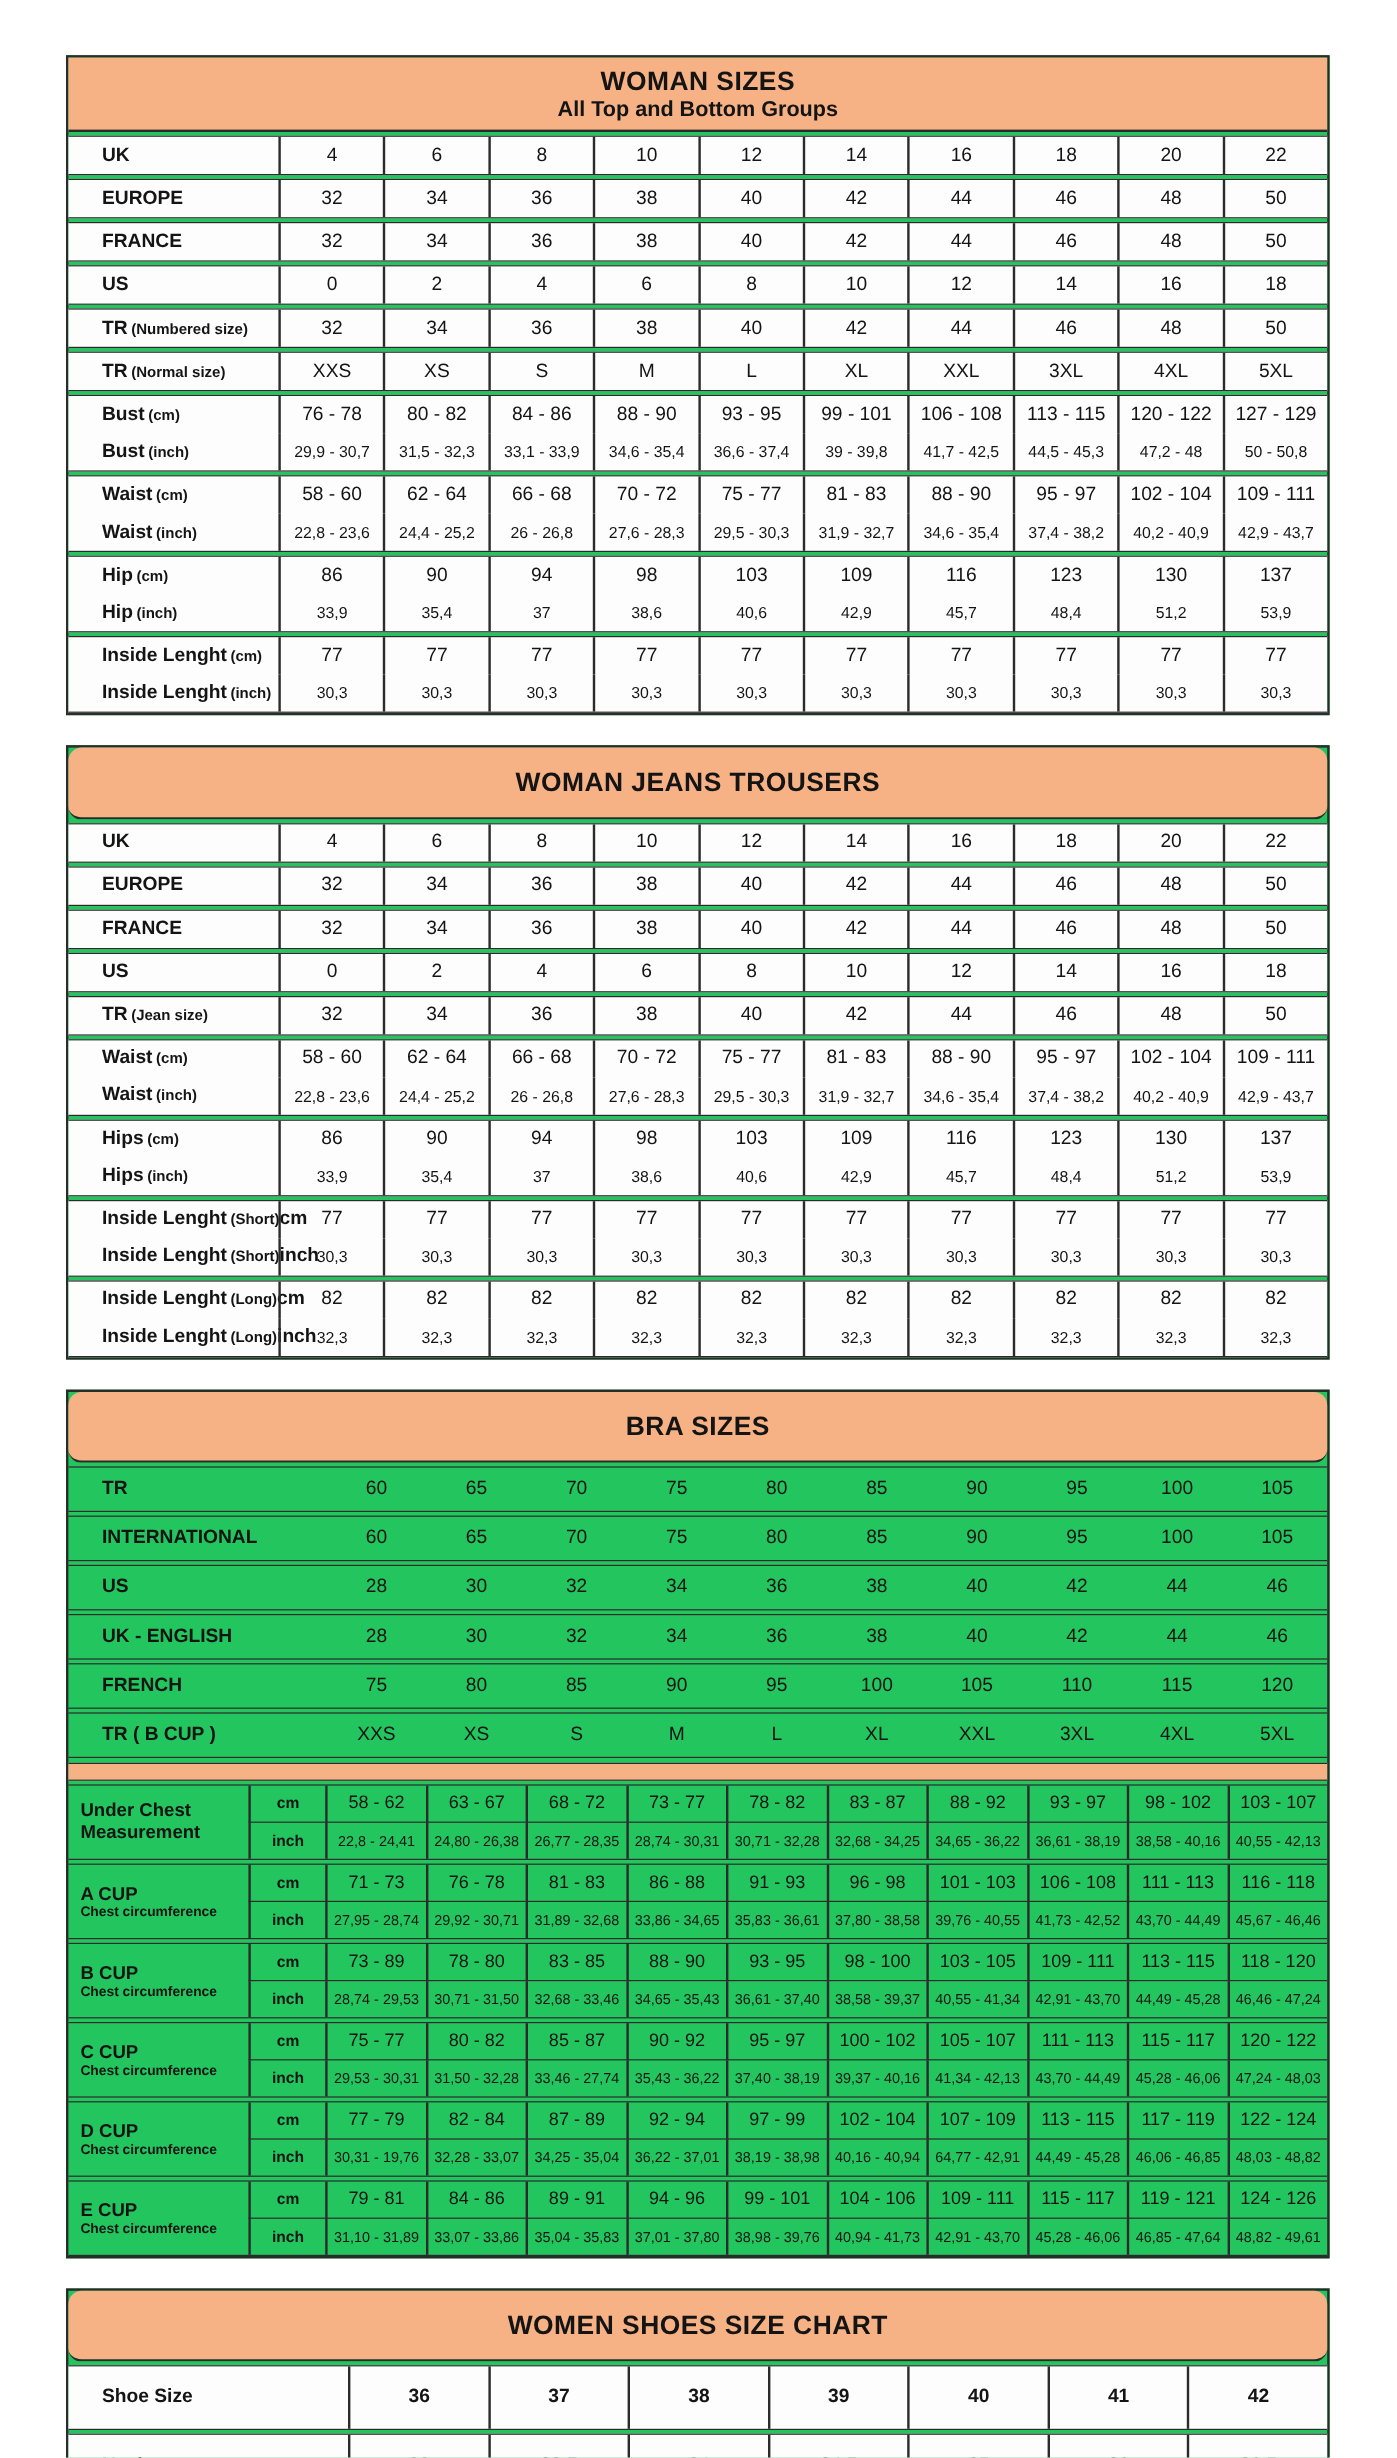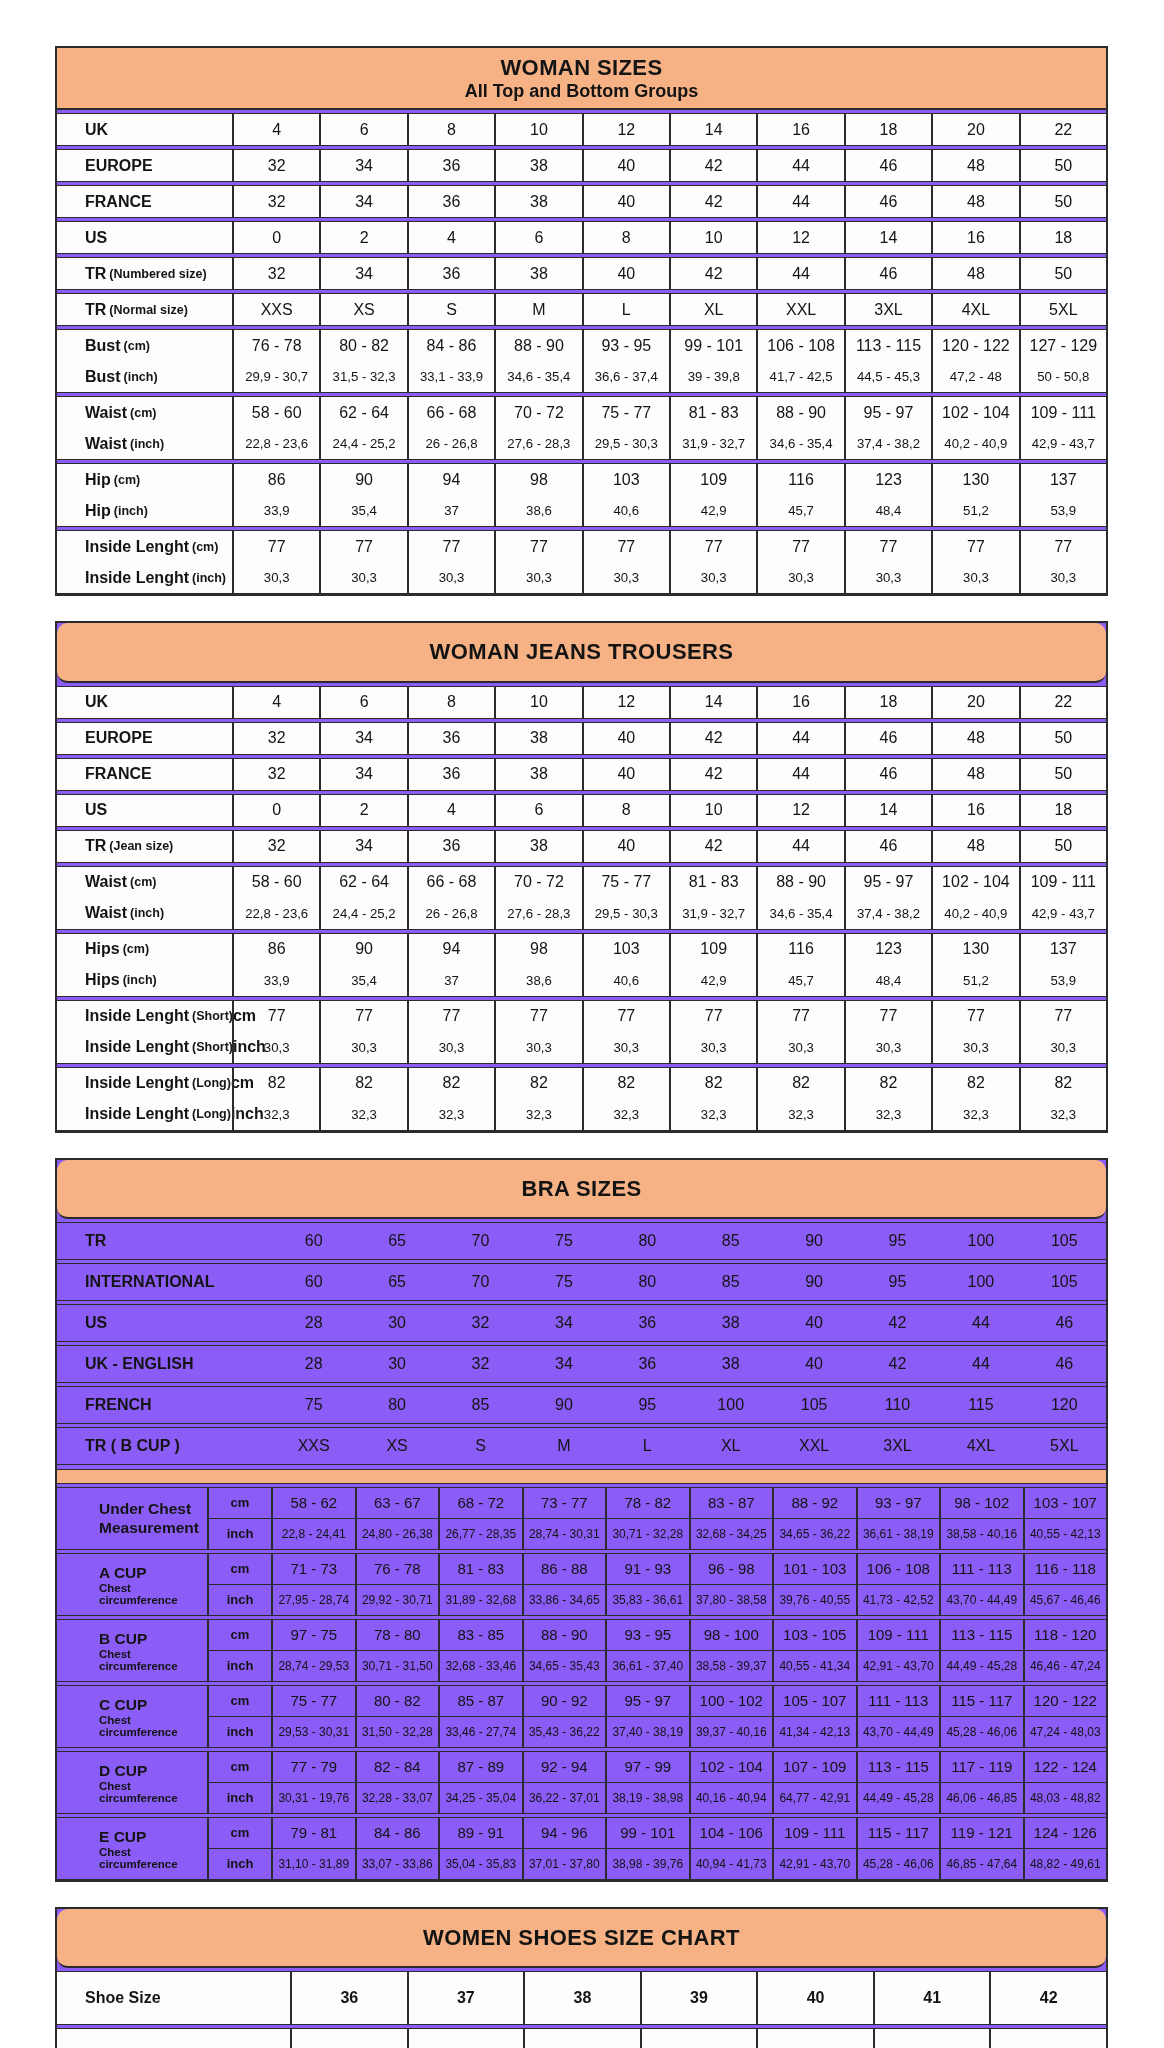--- a/index.html
+++ b/index.html
@@ -7,21 +7,21 @@
     width:1164px;height:2048px;
     background:#ffffff;
     font-family:"Liberation Sans","DejaVu Sans",sans-serif;
     color:#141414;
     -webkit-font-smoothing:antialiased;
   }
   .sheet{padding:46px 56px 0 55px;}
   section.size-table{
     border:2px solid #2b2b2b;
     margin-bottom:25px;
-    background:#8b5cf6;
+    background:#22c55e;
   }
   
   .band{
     background:#f6b285;
     border-bottom:2px solid #2b2b2b;
     text-align:center;
     padding:7px 0 6px;
   }
   .band.single{padding:16px 0;border-radius:11px;}
   .band-title{font-size:22px;font-weight:bold;letter-spacing:.4px;line-height:1.15;}
@@ -64,21 +64,20 @@
   
   .cup-group{
     display:grid;
     border-top:1.5px solid #2b2b2b;border-bottom:1.5px solid #2b2b2b;
     margin-top:3px;
   }
   .cup-label{
     grid-row:1 / span 2;
     display:flex;flex-direction:column;justify-content:center;
     padding:2px 4px 2px 10px;
-    margin-left:32px;
   }
   .cup-name{font-weight:bold;font-size:15.5px;line-height:1.25;}
   .cup-sub{font-size:11.5px;font-weight:bold;}
   .unit-cell,.cup-cell{
     border-left:2px solid #2b2b2b;
     display:flex;align-items:center;justify-content:center;
     min-height:30px;text-align:center;
   }
   .unit-cell{font-weight:bold;font-size:13px;}
   .cup-cell.cm{font-size:15px;}
@@ -646,21 +645,21 @@
           <div class="cup-cell inch">41,73 - 42,52</div>
           <div class="cup-cell inch">43,70 - 44,49</div>
           <div class="cup-cell inch">45,67 - 46,46</div>
         </div>
         <div class="cup-group" style="grid-template-columns: 150px 64px repeat(10, 1fr);">
           <div class="cup-label">
             <div class="cup-name">B CUP</div>
             <div class="cup-sub">Chest circumference</div>
           </div>
           <div class="unit-cell bb">cm</div>
-          <div class="cup-cell cm bb">97 - 75</div>
+          <div class="cup-cell cm bb">73 - 89</div>
           <div class="cup-cell cm bb">78 - 80</div>
           <div class="cup-cell cm bb">83 - 85</div>
           <div class="cup-cell cm bb">88 - 90</div>
           <div class="cup-cell cm bb">93 - 95</div>
           <div class="cup-cell cm bb">98 - 100</div>
           <div class="cup-cell cm bb">103 - 105</div>
           <div class="cup-cell cm bb">109 - 111</div>
           <div class="cup-cell cm bb">113 - 115</div>
           <div class="cup-cell cm bb">118 - 120</div>
           <div class="unit-cell">inch</div>

